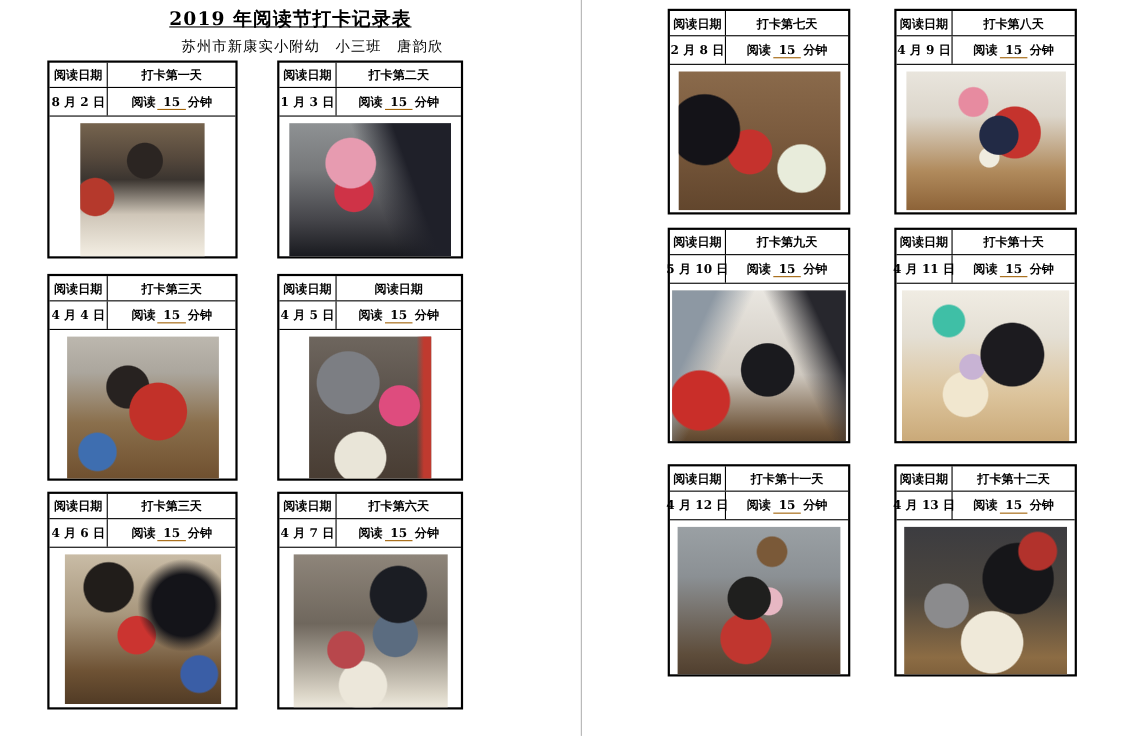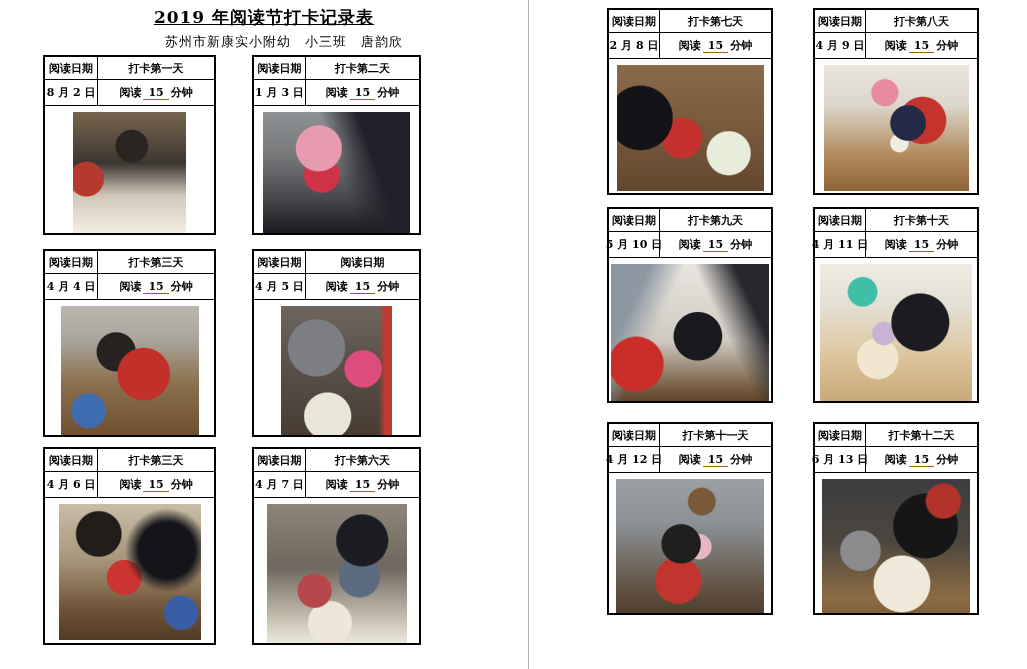--- a/index.html
+++ b/index.html
@@ -253,21 +253,21 @@
     <div class="photo" style="width:148px;height:141px;background:radial-gradient(circle at 58% 16%, #7a5938 0 9%, rgba(0,0,0,0) 10%),radial-gradient(circle at 44% 46%, #1f1f1e 0 17%, rgba(0,0,0,0) 18%),radial-gradient(circle at 56% 48%, #e7b7c3 0 11%, rgba(0,0,0,0) 12%),radial-gradient(circle at 42% 72%, #c0362f 0 17%, rgba(0,0,0,0) 18%),linear-gradient(180deg, #9aa0a4 0%, #8b9094 32%, #5e4d3b 82%, #4b3a2b 100%)"></div>
   </div>
 </div>
 
 <div class="card c12">
   <div class="trow hdr">
     <div class="cell left">阅读日期</div>
     <div class="cell right">打卡第十二天</div>
   </div>
   <div class="trow date">
-    <div class="cell left">6 月 13 日</div>
+    <div class="cell left">4 月 13 日</div>
     <div class="cell right">
         <span>阅读</span>
         <span class="uval">15</span>
         <span>分钟</span>
       </div>
   </div>
   <div class="pcell">
     <div class="photo" style="width:148px;height:138px;background:radial-gradient(circle at 82% 16%, #b2322c 0 10%, rgba(0,0,0,0) 11%),radial-gradient(circle at 70% 34%, #161619 0 23%, rgba(0,0,0,0) 24%),radial-gradient(circle at 26% 52%, #8b8b8d 0 15%, rgba(0,0,0,0) 16%),radial-gradient(circle at 54% 76%, #efe9d9 0 21%, rgba(0,0,0,0) 22%),linear-gradient(180deg, #3c3c40 0%, #4c463e 45%, #8c6c44 86%, #7c5e39 100%)"></div>
   </div>
 </div>

